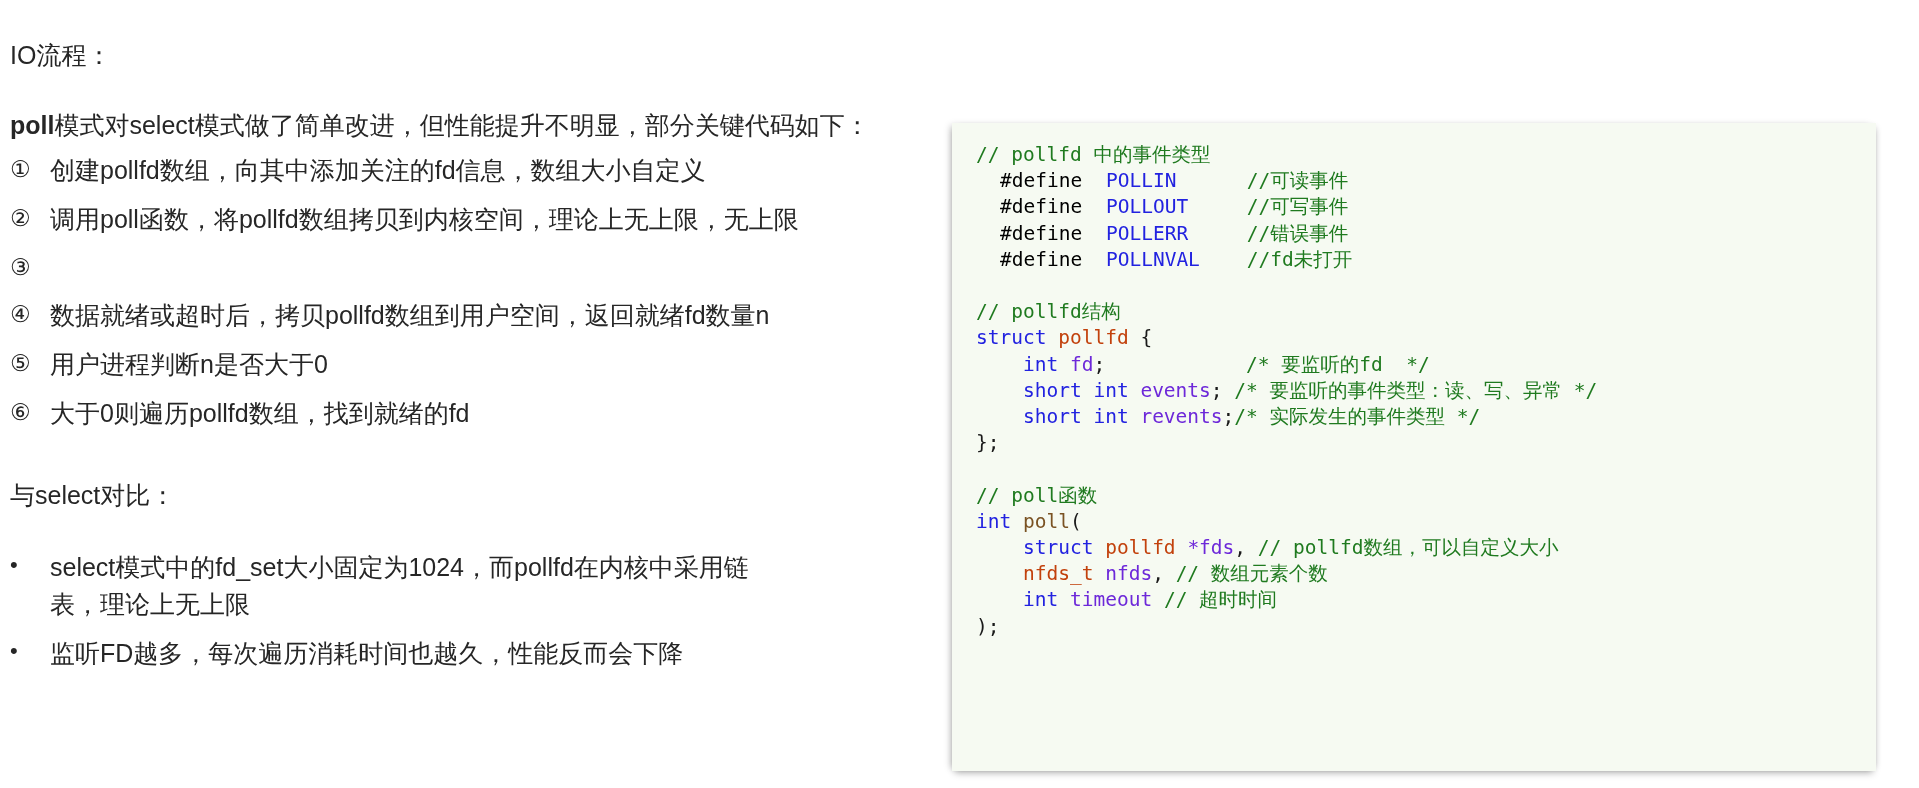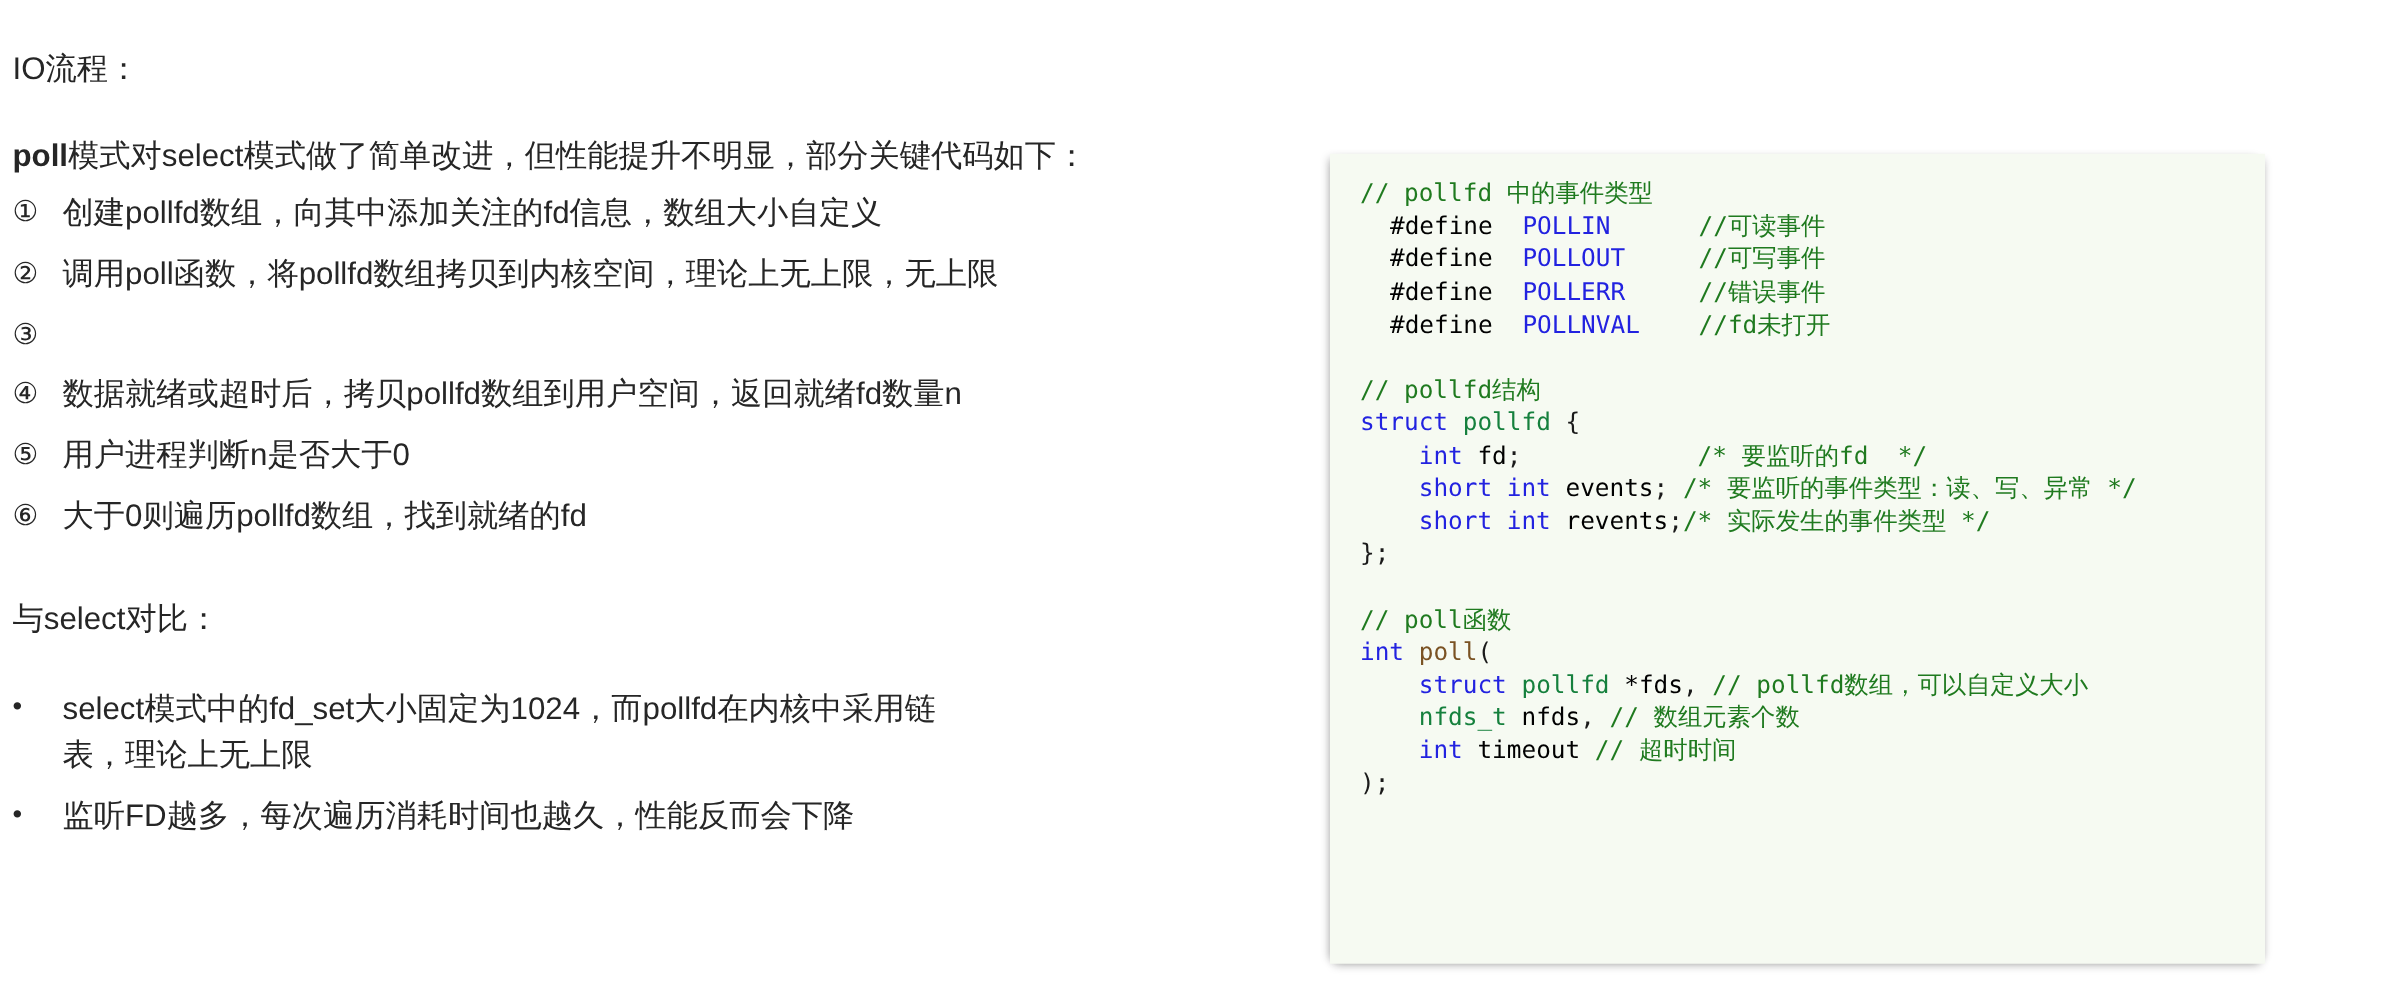--- a/index.html
+++ b/index.html
@@ -70,23 +70,23 @@
     color: #262626;
   }
   .bullet-item .txt {
     flex: 0 1 auto;
     max-width: 740px;
   }
 
   
   #code-panel {
     position: absolute;
-    left: 1064px;
+    left: 952px;
     top: 123px;
-    width: 748px;
+    width: 924px;
     height: 648px;
     background: #f6faf2;
     box-shadow: -4px 0 7px -3px rgba(0,0,0,0.28),
                  0 5px 7px -3px rgba(0,0,0,0.28),
                  4px 0 6px -4px rgba(0,0,0,0.18);
     overflow: hidden;
     box-sizing: border-box;
   }
   #code-body {
     position: absolute;
@@ -98,22 +98,22 @@
     line-height: 26.2px;
     white-space: pre;
     color: #1a1a1a;
     letter-spacing: 0px;
   }
   .cl { display: block; min-height: 26.2px; }
   .c-comment { color: #1f7a1f; }
   .c-macro   { color: #000000; margin-left: 24px; }
   .c-const   { color: #2222e0; margin-left: 12px; }
   .c-kw      { color: #2222e0; }
-  .c-type    { color: #15803d; }
-  .c-ident   { color: #000000; margin-top: 38px; }
+  .c-type    { color: #c2410c; }
+  .c-ident   { color: #6d28d9; margin-top: 38px; }
   .c-fn      { color: #7a5223; }
   .c-punct   { color: #1a1a1a; }
 </style>
 </head>
 <body>
 
 <div id="prose">
 
   <p class="para sub">IO流程：</p>
 

